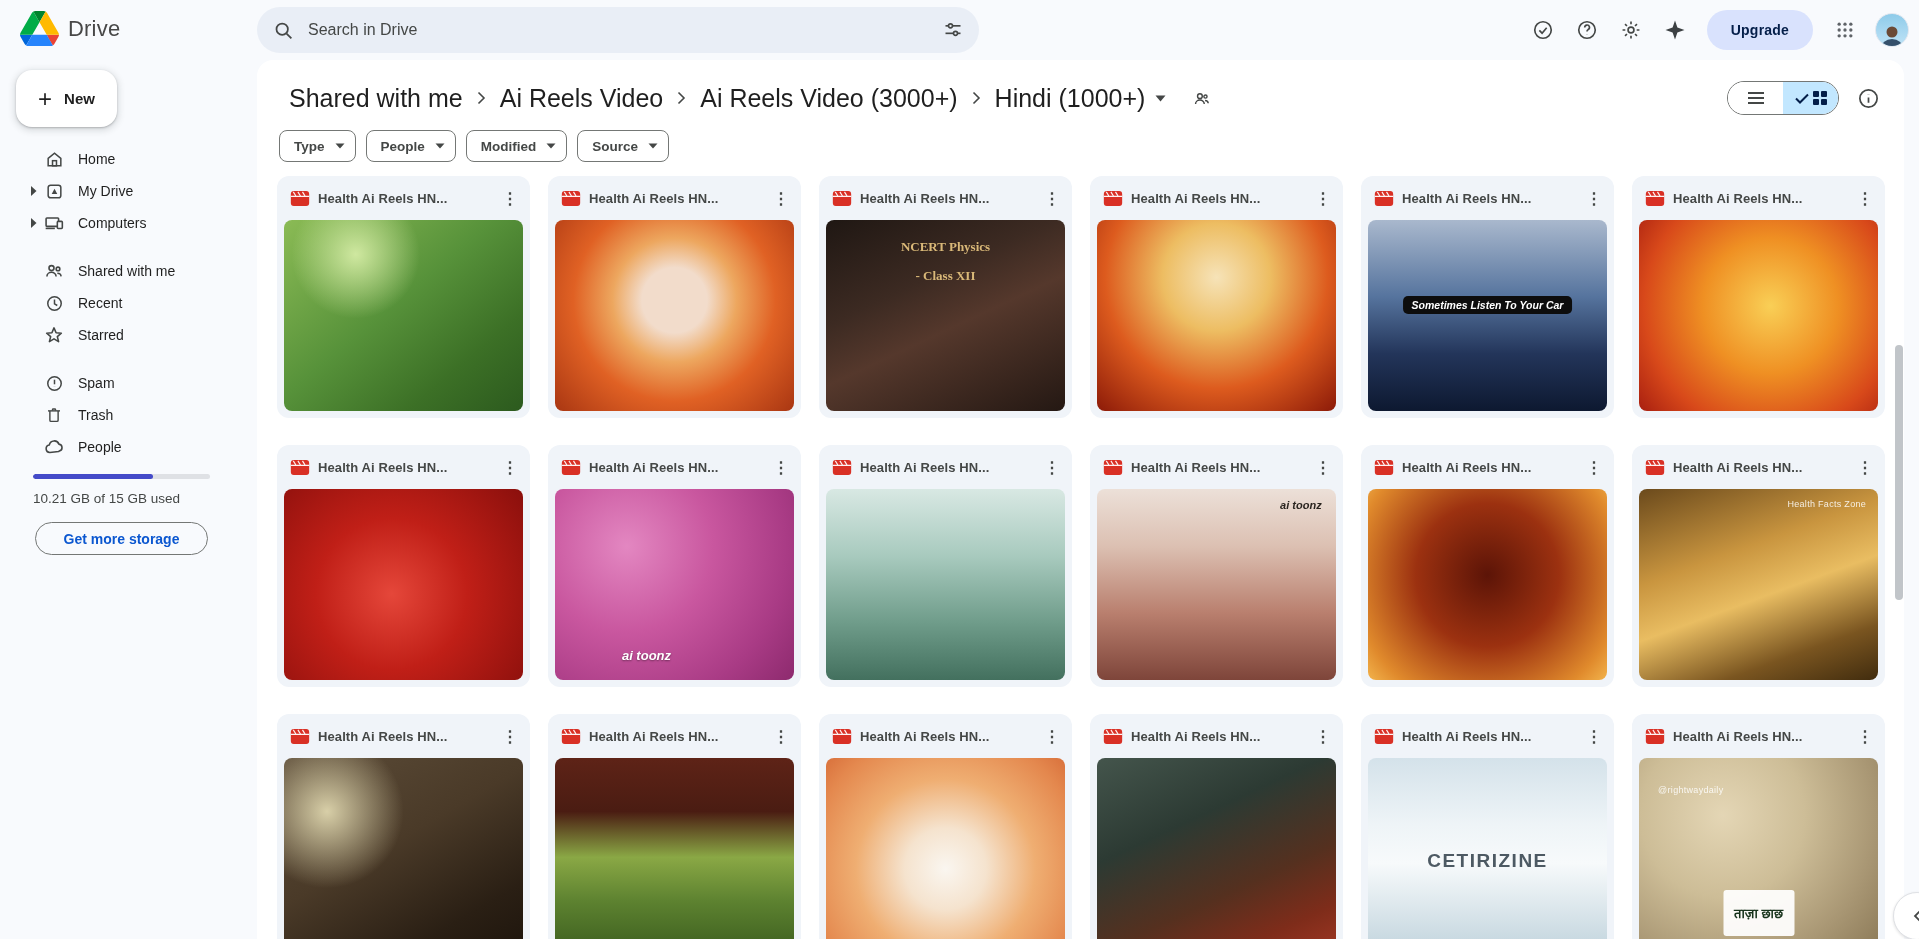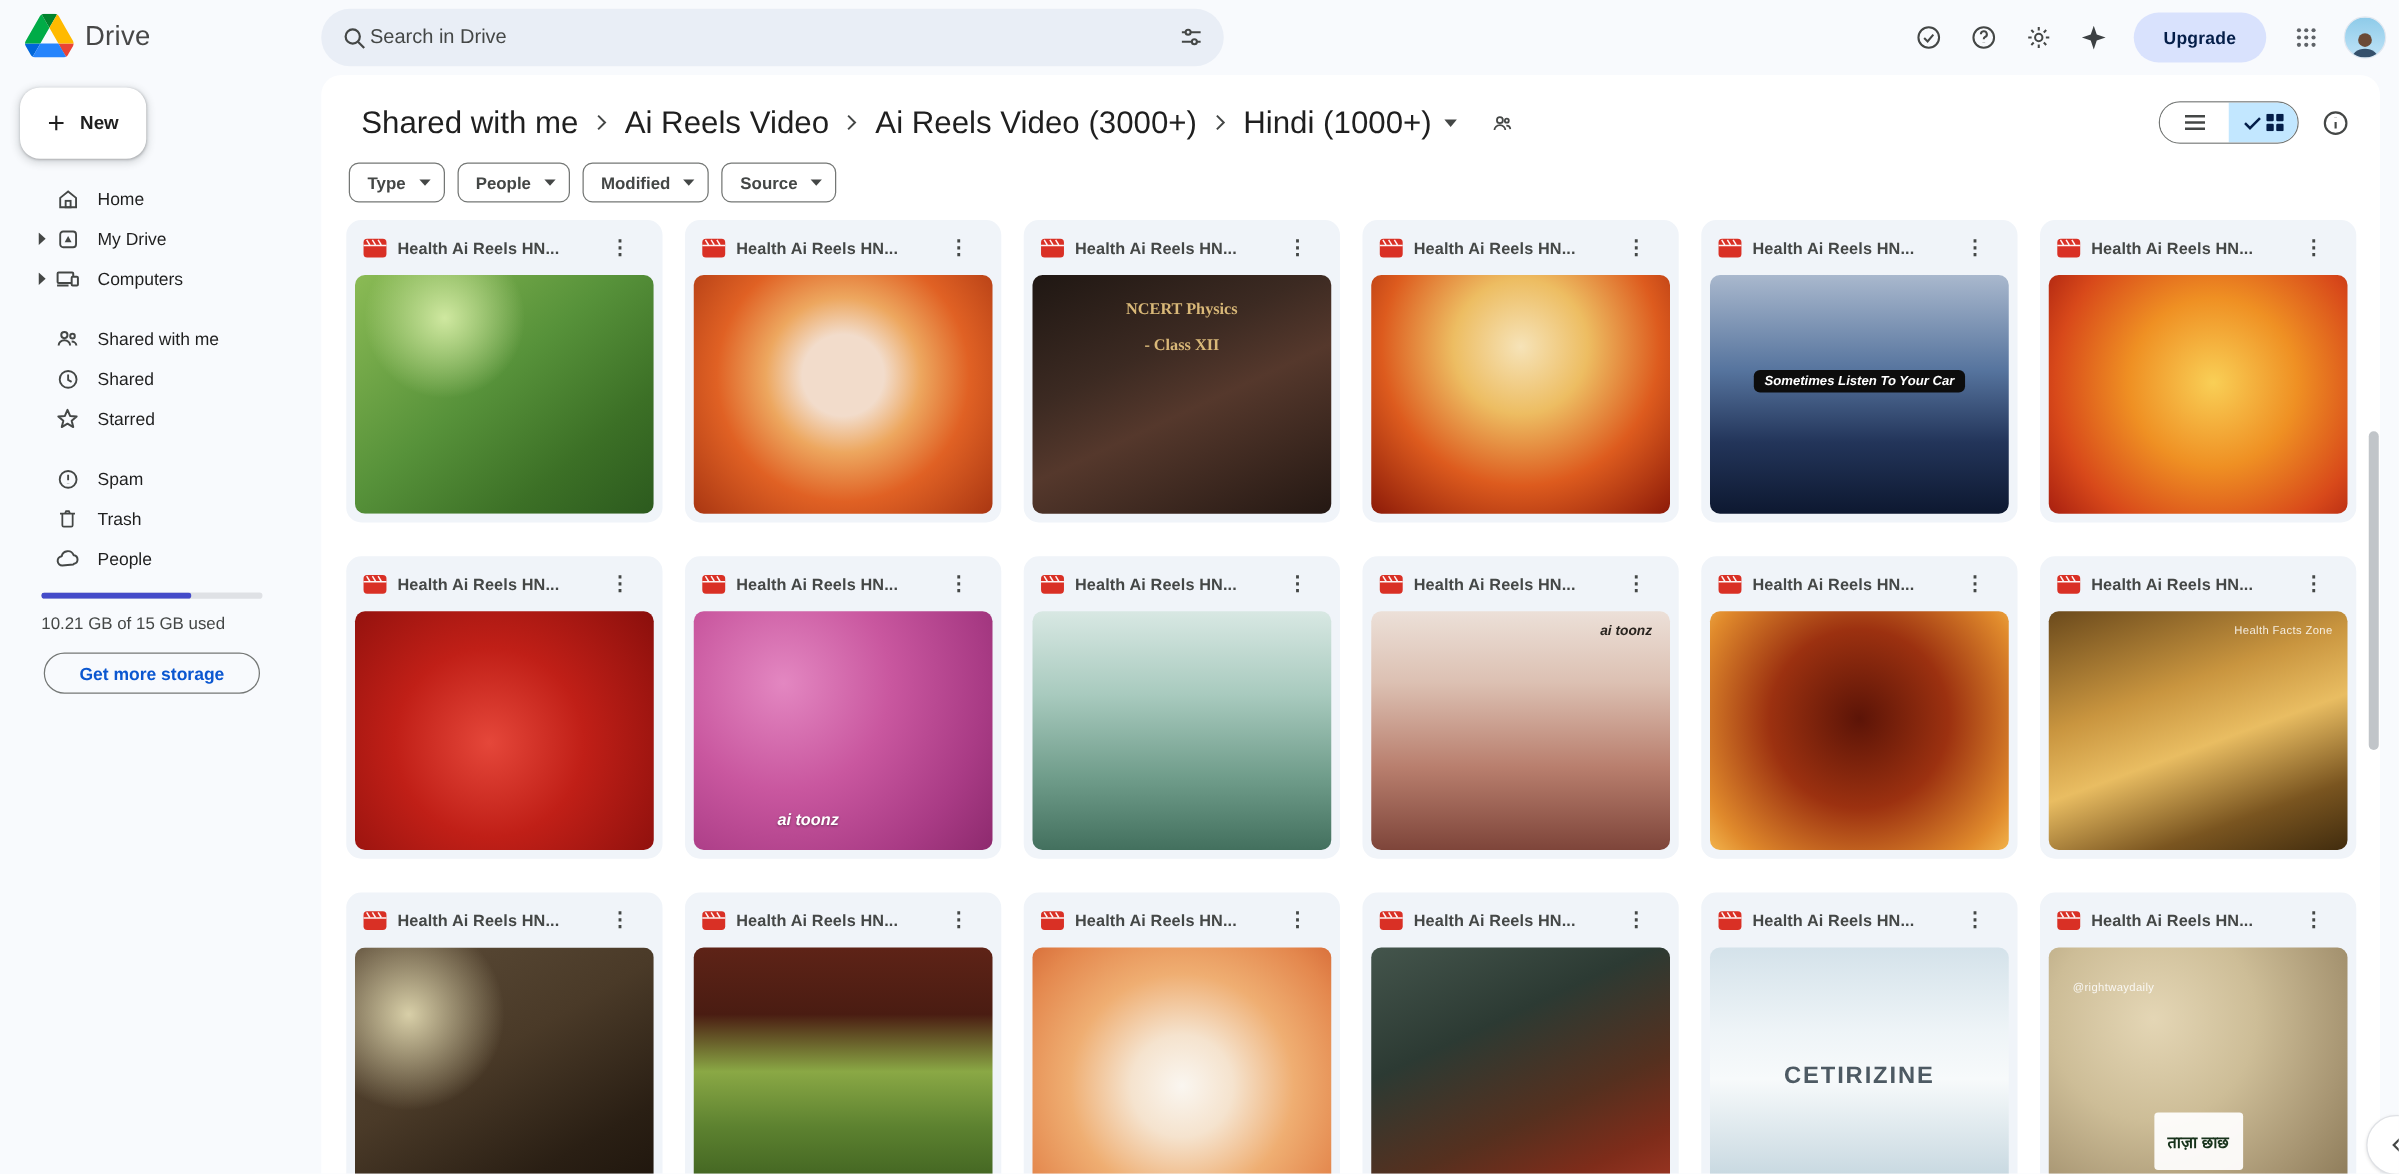--- a/index.html
+++ b/index.html
@@ -12,21 +12,21 @@
   }
   svg { display:block; }
 
   
   .topbar { position:absolute; top:0; left:0; right:0; height:60px; }
   .logo-area { position:absolute; left:20px; top:11px; display:flex; align-items:center; gap:9px; }
   .logo-area .wordmark { font-size:22px; color:#474747; letter-spacing:.2px; }
   .searchbar {
     position:absolute; left:257px; top:7px; width:722px; height:46px;
     background:#e9eef6; border-radius:24px;
-    display:flex; align-items:center; padding:0 16px; gap:2px;
+    display:flex; align-items:center; padding:0 16px; gap:14px;
   }
   .searchbar input {
     flex:1; border:none; outline:none; background:transparent;
     font-family:"Liberation Sans", sans-serif; font-size:16px; color:#1f1f1f;
   }
   .searchbar input::placeholder { color:#444746; opacity:1; }
   .top-actions { position:absolute; right:10px; top:10px; display:flex; align-items:center; gap:4px; }
   .icon-btn {
     width:40px; height:40px; border-radius:50%;
     display:flex; align-items:center; justify-content:center; color:#444746;
@@ -104,21 +104,21 @@
     font-size:13.5px; font-weight:bold; color:#444746; background:#fff;
   }
   .filter-chip .caret { display:flex; }
 
   
   .files-grid {
     display:grid; grid-template-columns:repeat(6, 253px); gap:27px 18px;
     padding:2px 20px 0 20px;
   }
   .file-card { width:253px; height:242px; background:#f0f4f9; border-radius:12px; overflow:hidden; }
-  .card-head { height:44px; display:flex; align-items:center; gap:8px; padding:0 24px 0 13px; }
+  .card-head { height:44px; display:flex; align-items:center; gap:8px; padding:0 10px 0 13px; }
   .file-title {
     flex:1; font-size:13px; font-weight:bold; color:#444746;
     white-space:nowrap; overflow:hidden; text-overflow:ellipsis; letter-spacing:.1px;
   }
   .card-menu { color:#444746; font-size:16px; font-weight:bold; width:20px; text-align:center; }
   .thumb {
     margin:0 7px 7px 7px; height:191px; border-radius:8px; position:relative; overflow:hidden;
     background:#ddd;
   }
   .ov { position:absolute; white-space:nowrap; }
@@ -290,21 +290,21 @@
       <span>Shared with me</span>
     </div>
     <div class="nav-item">
       <span class="arrow"></span>
       <span class="nav-icon">
         <svg width="19" height="19" viewBox="0 0 24 24" fill="none" stroke="currentColor" stroke-width="1.9">
           <circle cx="12" cy="12" r="8.5"></circle>
             <polyline points="12,7 12,12.5 15.5,14.5"></polyline>
         </svg>
       </span>
-      <span>Shared</span>
+      <span>Recent</span>
     </div>
     <div class="nav-item">
       <span class="arrow"></span>
       <span class="nav-icon">
         <svg width="20" height="20" viewBox="0 0 24 24" fill="none" stroke="currentColor" stroke-width="1.9" stroke-linejoin="round">
           <path d="M12 3.5 L14.5 9.3 L20.8 9.8 L16 13.9 L17.5 20 L12 16.7 L6.5 20 L8 13.9 L3.2 9.8 L9.5 9.3 Z"></path>
         </svg>
       </span>
       <span>Starred</span>
     </div>

